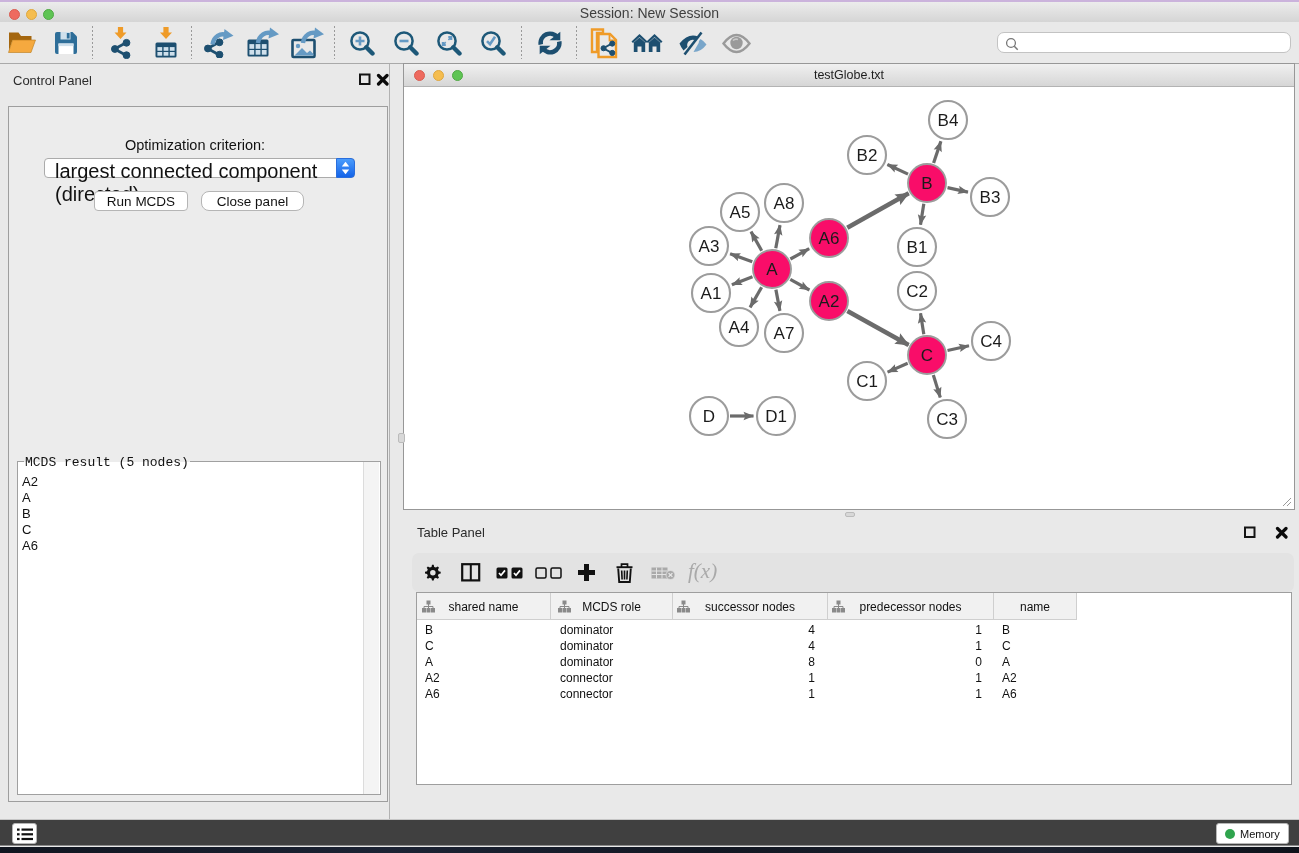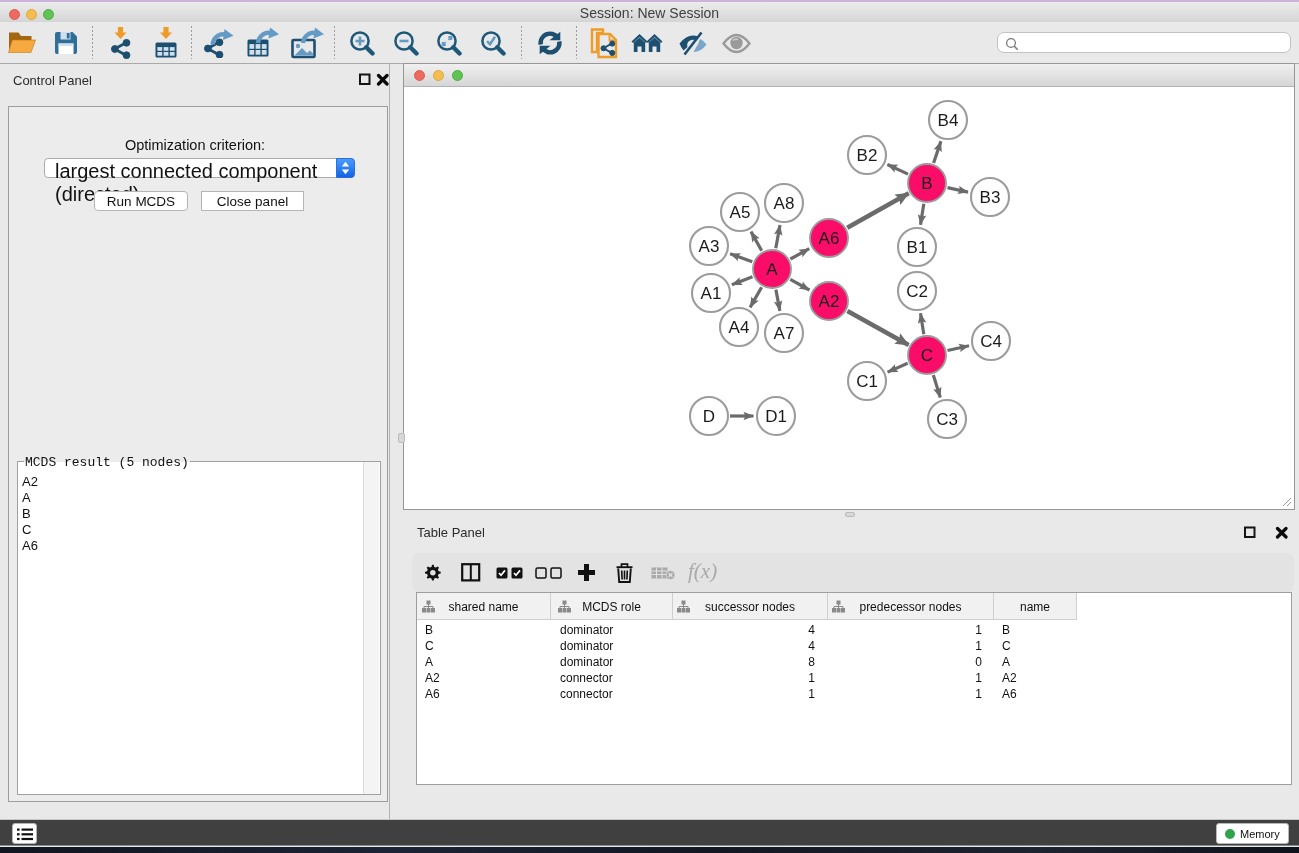--- a/index.html
+++ b/index.html
@@ -190,32 +190,33 @@
   <div class="abs" style="left:0;top:73px;width:390px;text-align:center;font-size:14.5px;color:#111;">Optimization criterion:</div>
   <div class="abs" style="left:44px;top:94px;width:311px;height:20px;background:#fff;border:1px solid #ababab;border-radius:4px;"></div>
   <div class="abs" style="left:55px;top:96px;font-size:20px;color:#111;">largest connected component (directed)</div>
   <div class="abs" style="left:336px;top:94px;width:19px;height:20px;background:linear-gradient(#4a9cfc,#1463e8);border:1px solid #2a6edd;border-radius:0 4px 4px 0;">
     <svg width="17" height="18" viewBox="0 0 17 18">
         <path d="M8.5 2.8 L12.2 7.4 L4.8 7.4 Z" fill="#fff"></path>
         <path d="M8.5 15.2 L12.2 10.6 L4.8 10.6 Z" fill="#fff"></path>
       </svg>
   </div>
   <div class="abs" style="left:94px;top:127px;width:94px;height:20px;background:#fff;border:1px solid #b5b5b5;border-radius:4px;text-align:center;line-height:19px;font-size:13.5px;color:#111;">Run MCDS</div>
-  <div class="abs" style="left:201px;top:127px;width:103px;height:20px;background:#fff;border:1px solid #b5b5b5;border-radius:0;text-align:center;line-height:19px;font-size:13.5px;color:#111;">Close panel</div>
+  <div class="abs" style="left:201px;top:127px;width:103px;height:20px;background:#fff;border:1px solid #b5b5b5;border-radius:8px;text-align:center;line-height:19px;font-size:13.5px;color:#111;">Close panel</div>
   <div class="abs" style="left:17px;top:397px;width:364px;height:334px;border:1px solid #a0a0a0;"></div>
   <div class="abs" style="left:18px;top:398px;width:362px;height:332px;background:#fff;"></div>
   <div class="abs" style="left:363px;top:398px;width:16px;height:332px;background:#f4f4f4;border-left:1px solid #dcdcdc;"></div>
   <div class="abs" style="left:24px;top:390px;font-size:13px;color:#111;"><span style="background:linear-gradient(#ececec 50%,#ffffff 50%);padding:0 1px;font-family:Liberation Mono, monospace;">MCDS result (5 nodes)</span></div>
   <div class="abs" style="left:22px;top:410px;font-size:13px;color:#111;line-height:16px;">A2<br>A<br>B<br>C<br>A6</div>
 </div>
 <div class="abs" id="netwin">
   <div id="nettitle">
     <div class="light" style="left:10px;top:6px;width:11px;height:11px;background:#ee6a5f;border:0.5px solid #d95d52;"></div>
     <div class="light" style="left:29px;top:6px;width:11px;height:11px;background:#f5bd4f;border:0.5px solid #dfa73f;"></div>
     <div class="light" style="left:48px;top:6px;width:11px;height:11px;background:#5fc454;border:0.5px solid #50a945;"></div>
+    <div class="t">testGlobe.txt</div>
   </div>
   <svg class="abs" style="left:0;top:23px;" width="890" height="422" viewBox="0 0 890 422" font-family="Liberation Sans, sans-serif" font-size="17">
     <defs>
       <marker id="ah1" markerUnits="userSpaceOnUse" markerWidth="12" markerHeight="10" refX="10.5" refY="4.75" orient="auto">
           <path d="M0.5,0.5 L11,4.75 L0.5,9 L2.4,4.75 z" fill="#6B6B6B"></path>
         </marker>
       <marker id="ah2" markerUnits="userSpaceOnUse" markerWidth="15" markerHeight="13" refX="13.5" refY="6.5" orient="auto">
           <path d="M0.5,0.5 L14.5,6.5 L0.5,12.5 L2.8,6.5 z" fill="#6B6B6B"></path>
         </marker>
     </defs>

